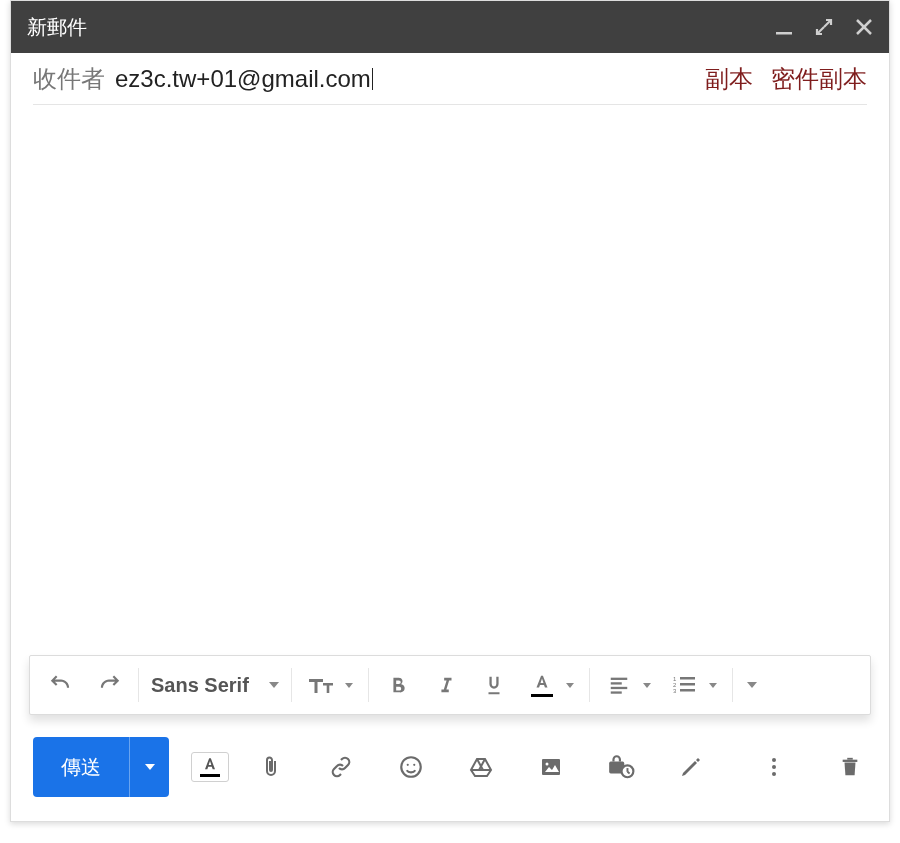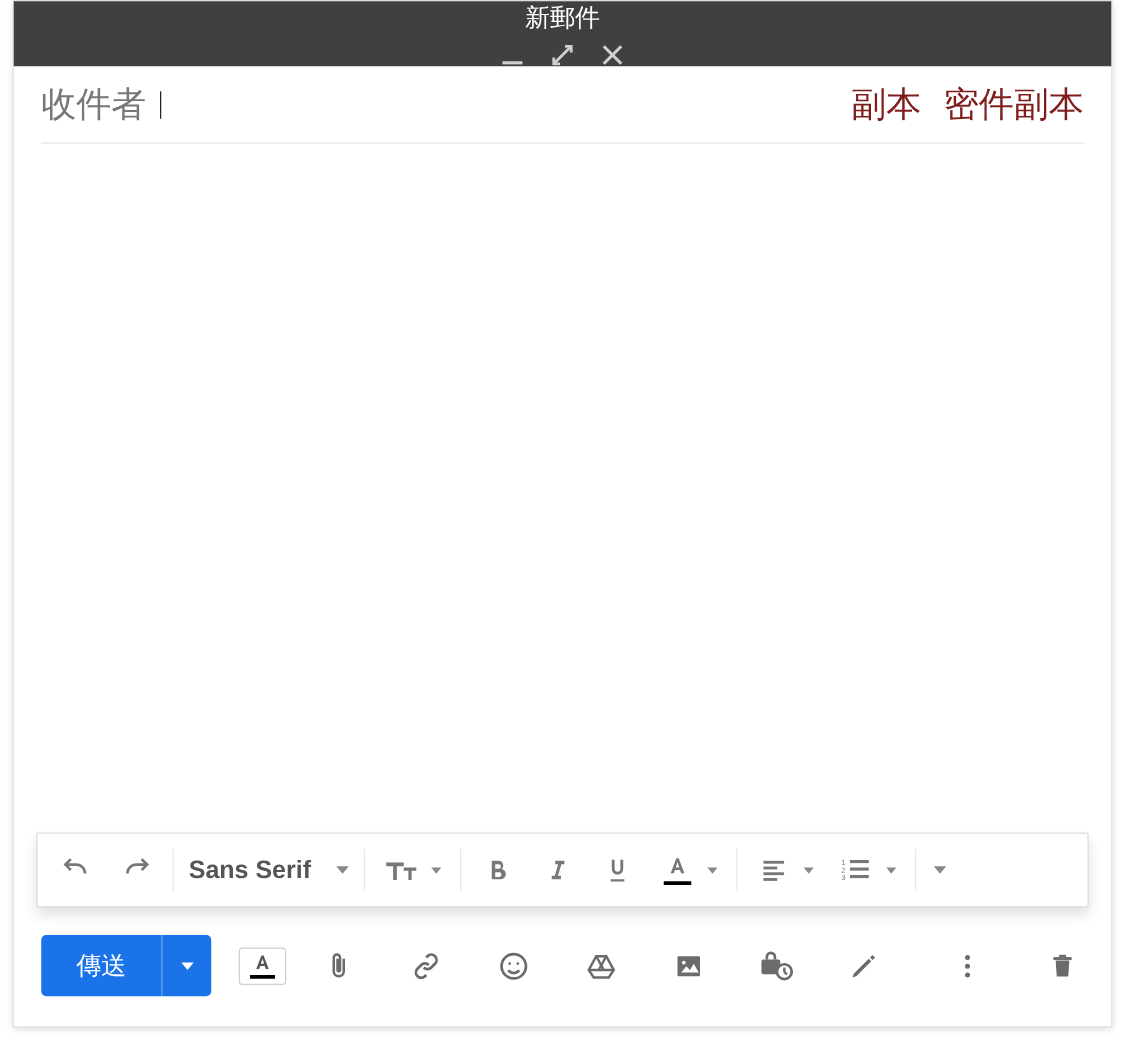--- a/index.html
+++ b/index.html
@@ -1,42 +1,42 @@
 <!DOCTYPE html>
 <html><head>
   <meta charset="utf-8">
   <style>
     * { margin: 0; padding: 0; box-sizing: border-box; }
     body { font-family: Arial, "Helvetica Neue", sans-serif; background: #fff; width: 900px; height: 843px; overflow: hidden; }
     .compose { width: 880px; margin: 0 auto; border: 1px solid #ddd; background: #fff; display: flex; flex-direction: column; height: 822px; box-shadow: 0 2px 6px rgba(0,0,0,0.15); }
-    .titlebar { background: #404040; color: #fff; display: flex; align-items: center; justify-content: space-between; padding: 0 16px; height: 52px; flex-direction: column; }
+    .titlebar { background: #404040; color: #fff; display: flex; align-items: center; justify-content: space-between; padding: 0 16px; height: 52px; }
     .titlebar .title { font-size: 20px; font-weight: 500; }
     .titlebar .controls { display: flex; gap: 22px; align-items: center; }
     .titlebar .controls span { cursor: pointer; display: inline-flex; align-items: center; }
     .fields { padding: 0 22px; }
-    .row { display: flex; align-items: center; height: 62px; border-bottom: 1px solid #e5e5e5; font-size: 28px; }
+    .row { display: flex; align-items: center; height: 52px; border-bottom: 1px solid #e5e5e5; font-size: 24px; }
     .row .label { color: #777; margin-right: 10px; }
     .row .value { color: #222; font-weight: 500; flex: 1; display: flex; align-items: center; }
     .row .extras { color: #7f1d1d; display: flex; gap: 18px; }
     .row .extras span { cursor: pointer; }
     .subject { display: flex; align-items: center; height: 58px; border-bottom: 1px solid #e5e5e5; font-size: 20px; color: #888; }
     .body-area { flex: 1; }
     .cursor { display:inline-block; width:1px; height:22px; background:#222; margin-left:1px; vertical-align:middle; }
     .format-toolbar-wrap { padding: 0 18px; }
     .format-toolbar { border: 1px solid #dcdcdc; border-radius: 2px; height: 60px; display: flex; align-items: center; padding: 0 14px; gap: 0; box-shadow: 0 6px 10px rgba(0,0,0,0.12); background:#fff; }
     .ft-sep { width: 1px; height: 34px; background: #e6e6e6; margin: 0 12px; }
     .ft-btn { display: inline-flex; align-items: center; justify-content: center; min-width: 34px; height: 34px; cursor: pointer; color: #666; }
     .ft-btn + .ft-btn { margin-left: 14px; }
     .font-select { display: flex; align-items: center; gap: 20px; cursor: pointer; color:#555; }
     .font-name { font-size: 20px; font-weight: 700; }
     .caret { width: 0; height: 0; border-left: 5px solid transparent; border-right: 5px solid transparent; border-top: 6px solid #888; }
     .caret.sm { border-left-width:4px; border-right-width:4px; border-top-width:5px; }
     .bottom-bar { padding: 22px 22px 24px; display: flex; align-items: center; }
     .send-group { display: inline-flex; border-radius: 4px; overflow: hidden; background: #1a73e8; color: #fff; }
-    .send-btn { display: flex; align-items: center; justify-content: center; height: 49px; padding: 0 28px; font-size: 20px; font-weight: 500; cursor: pointer; }
+    .send-btn { display: flex; align-items: center; justify-content: center; height: 60px; padding: 0 28px; font-size: 20px; font-weight: 500; cursor: pointer; }
     .send-more { width: 40px; display: flex; align-items: center; justify-content: center; border-left: 1px solid rgba(255,255,255,0.35); cursor: pointer; }
     .send-more .caret { border-top-color: #fff; }
     .bottom-tools { display: flex; align-items: center; gap: 28px; margin-left: 22px; flex: 1; color: #6b6b6b; }
     .bottom-tools .ft-btn { min-width: 28px; height: 28px; }
     .a-format { border:1px solid #d0d0d0; border-radius:3px; padding:4px 8px; display:inline-flex; flex-direction:column; align-items:center; cursor:pointer; }
     .a-format .bar { width: 20px; height: 3px; background: #000; margin-top: 1px; }
     .right-tools { display: flex; align-items: center; gap: 28px; }
     svg { display:block; }
   </style>
 </head>
@@ -66,20 +66,21 @@
             <line x1="16" y1="2" x2="2" y2="16" stroke="#cfcfcf" stroke-width="2.5"></line>
           </svg>
       </span>
     </div>
   </div>
 
   <div class="fields">
     <div class="row">
       <span class="label">收件者</span>
       <span class="value">
+        <span>ez3c.tw+01@gmail.com</span>
         <span class="cursor"></span>
       </span>
       <span class="extras">
         <span>副本</span>
         <span>密件副本</span>
       </span>
     </div>
   </div>
 
   <div class="body-area"></div>

